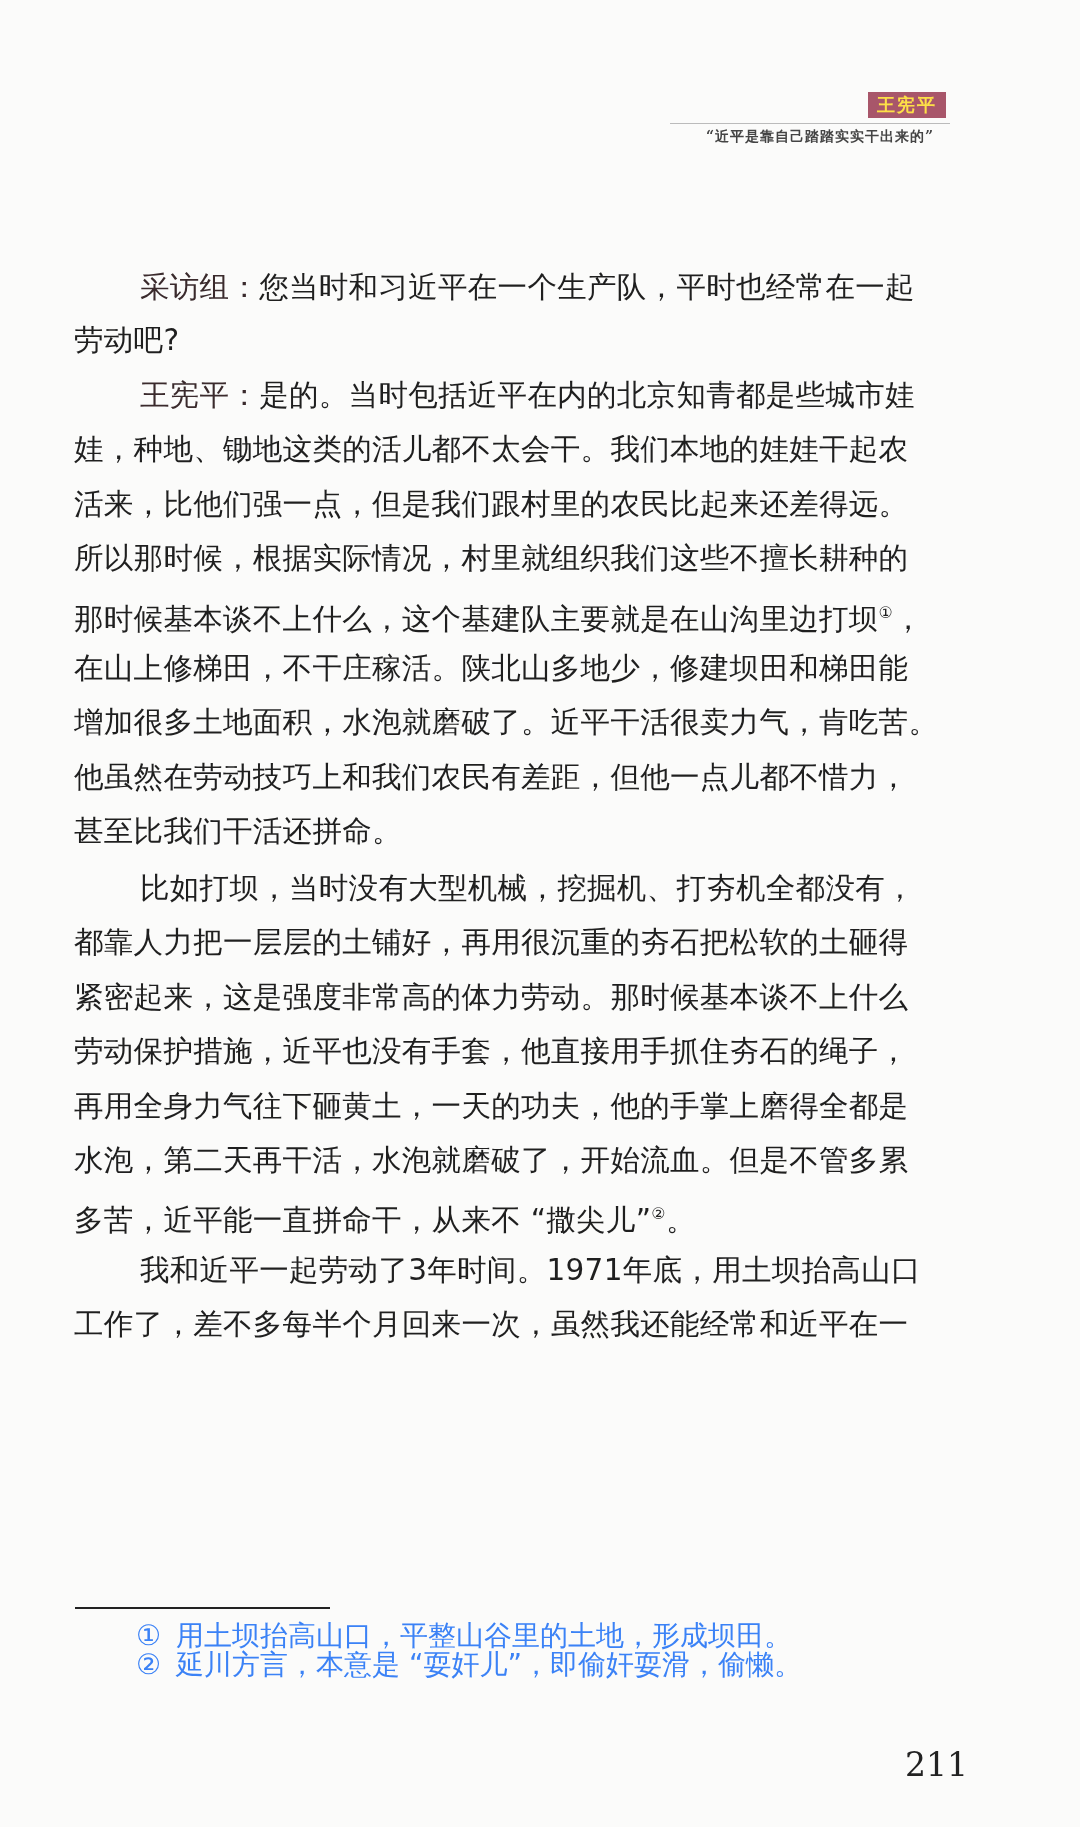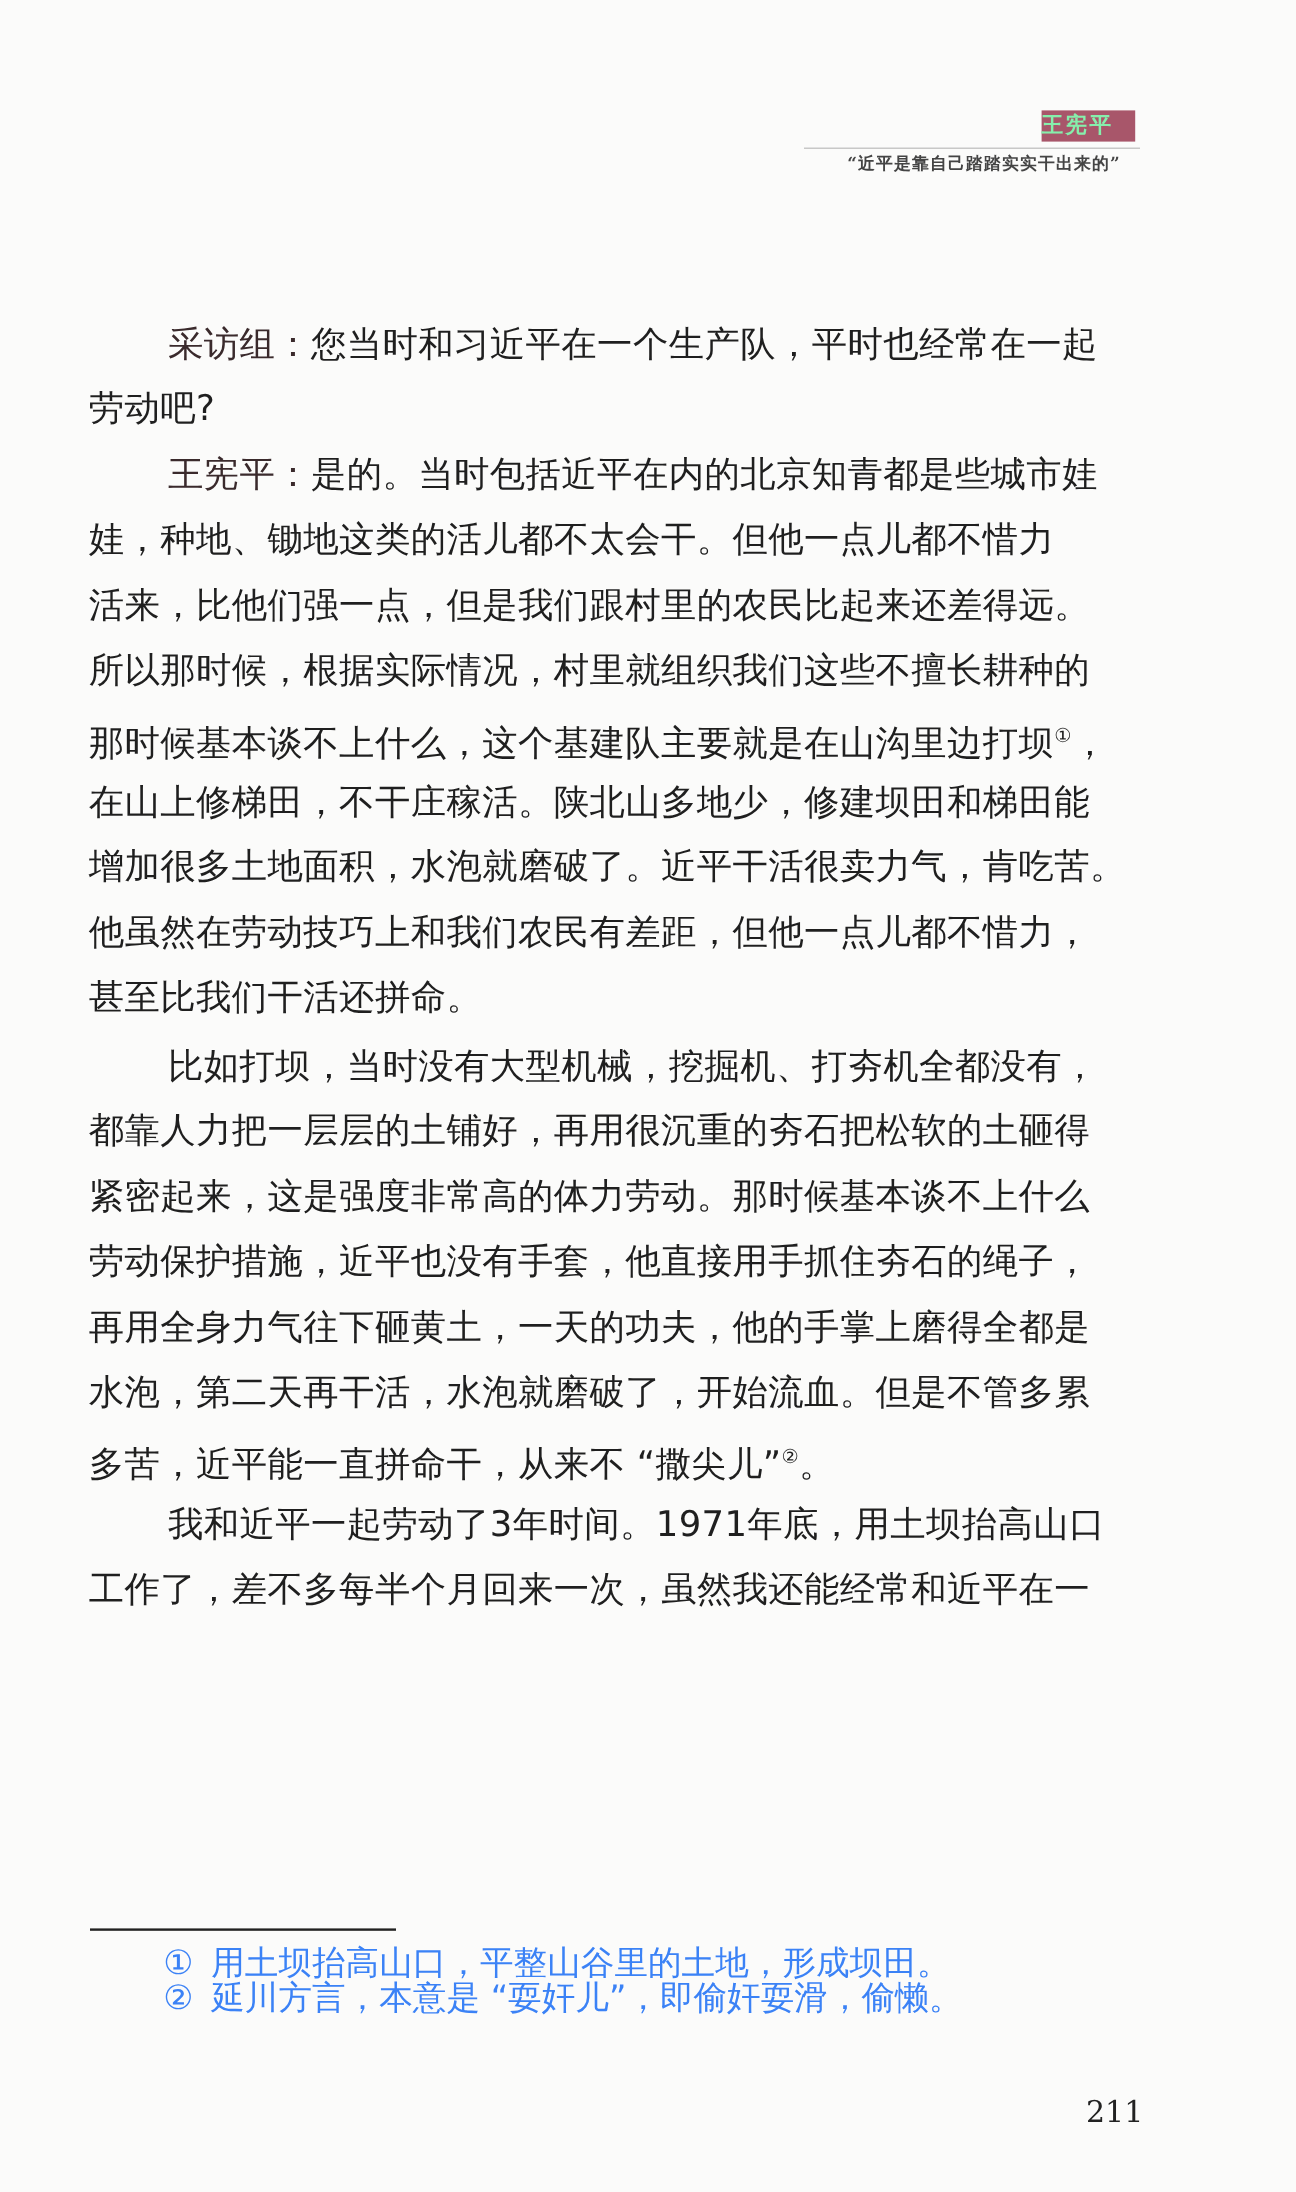--- a/index.html
+++ b/index.html
@@ -1,45 +1,45 @@
 <!DOCTYPE html>
 <html><head>
 <meta charset="utf-8">
 <style>
   html, body { margin:0; padding:0; }
   body { width:1080px; height:1827px; background:#fbfbfa; position:relative; overflow:hidden;
          font-family:"DejaVu Sans", "Liberation Sans", sans-serif; color:#222; }
   .header-tag { position:absolute; left:868px; top:92px; width:78px; height:26px; background:#a8566a;
-                color:#86efac; font-size:18px; font-weight:bold; line-height:26px;
+                color:#fde047; font-size:18px; font-weight:bold; text-align:center; line-height:26px;
                 font-family:"DejaVu Serif", serif; letter-spacing:2px; }
   .header-rule { position:absolute; left:670px; top:123px; width:280px; height:1px; background:#bbb; }
   .header-sub { position:absolute; left:678px; top:128px; font-size:14px; color:#444; font-weight:bold;
                 letter-spacing:1px; font-family:"DejaVu Serif", serif;margin-left:28px; }
   .line { position:absolute; left:74px; font-size:29.5px; line-height:40px; white-space:nowrap; color:#1f1f1f;
           font-family:"DejaVu Sans", sans-serif; letter-spacing:0.3px; }
   .line.indent { left:140px; }
   .label { color:#3a2a2c; }
   .sup { font-size:16px; vertical-align:super; }
   .fn-rule { position:absolute; left:75px; top:1607px; width:255px; height:2px; background:#222; }
   .fn { position:absolute; left:136px; font-size:28px; line-height:28px; white-space:nowrap; color:#3b82f6; }
   .fn .num { display:inline-block; width:40px; }
-  .page-num { position:absolute; left:905px; top:1745px; font-size:25px; font-family:"DejaVu Serif", serif; color:#222; }
+  .page-num { position:absolute; left:905px; top:1745px; font-size:33px; font-family:"DejaVu Serif", serif; color:#222; }
 </style>
 </head>
 <body>
 
 <div class="header-tag">王宪平</div>
 <div class="header-rule"></div>
 <div class="header-sub">“近平是靠自己踏踏实实干出来的”</div>
 
 <div>
   <div class="line indent" style="top:267px"><span class="label">采访组：</span><span>您当时和习近平在一个生产队，平时也经常在一起</span></div>
   <div class="line" style="top:320px">劳动吧?</div>
   <div class="line indent" style="top:375px"><span class="label">王宪平：</span><span>是的。当时包括近平在内的北京知青都是些城市娃</span></div>
-  <div class="line" style="top:429px">娃，种地、锄地这类的活儿都不太会干。但他一点儿都不惜力</div>
+  <div class="line" style="top:429px">娃，种地、锄地这类的活儿都不太会干。我们本地的娃娃干起农</div>
   <div class="line" style="top:484px">活来，比他们强一点，但是我们跟村里的农民比起来还差得远。</div>
   <div class="line" style="top:538px">所以那时候，根据实际情况，村里就组织我们这些不擅长耕种的</div>
   <div class="line" style="top:593px"><span>那时候基本谈不上什么，这个基建队主要就是在山沟里边打坝</span><span class="sup">①</span><span>，</span></div>
   <div class="line" style="top:648px">在山上修梯田，不干庄稼活。陕北山多地少，修建坝田和梯田能</div>
   <div class="line" style="top:702px">增加很多土地面积，水泡就磨破了。近平干活很卖力气，肯吃苦。</div>
   <div class="line" style="top:757px">他虽然在劳动技巧上和我们农民有差距，但他一点儿都不惜力，</div>
   <div class="line" style="top:811px">甚至比我们干活还拼命。</div>
   <div class="line indent" style="top:868px">比如打坝，当时没有大型机械，挖掘机、打夯机全都没有，</div>
   <div class="line" style="top:922px">都靠人力把一层层的土铺好，再用很沉重的夯石把松软的土砸得</div>
   <div class="line" style="top:977px">紧密起来，这是强度非常高的体力劳动。那时候基本谈不上什么</div>

